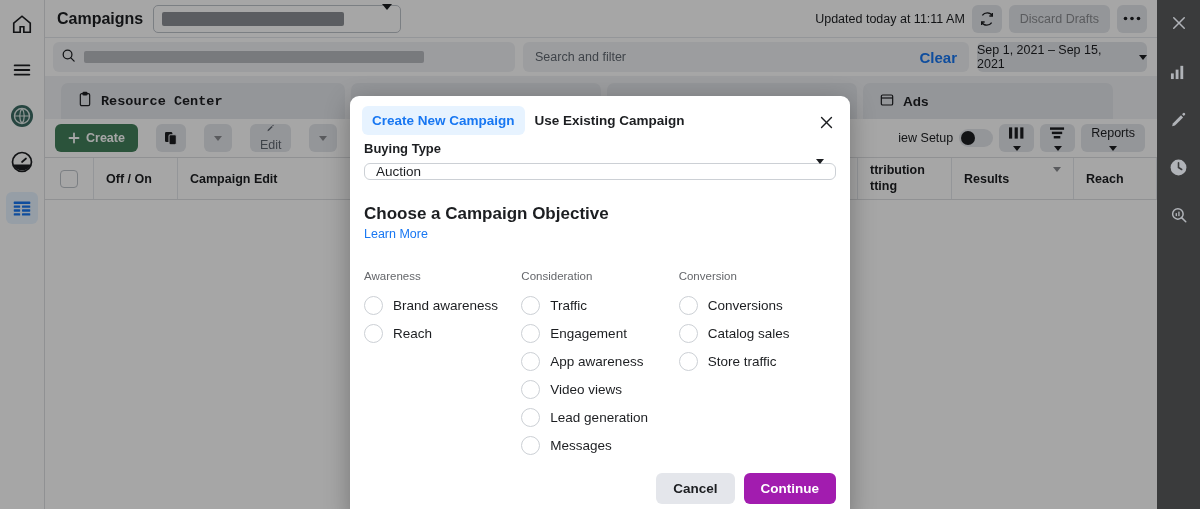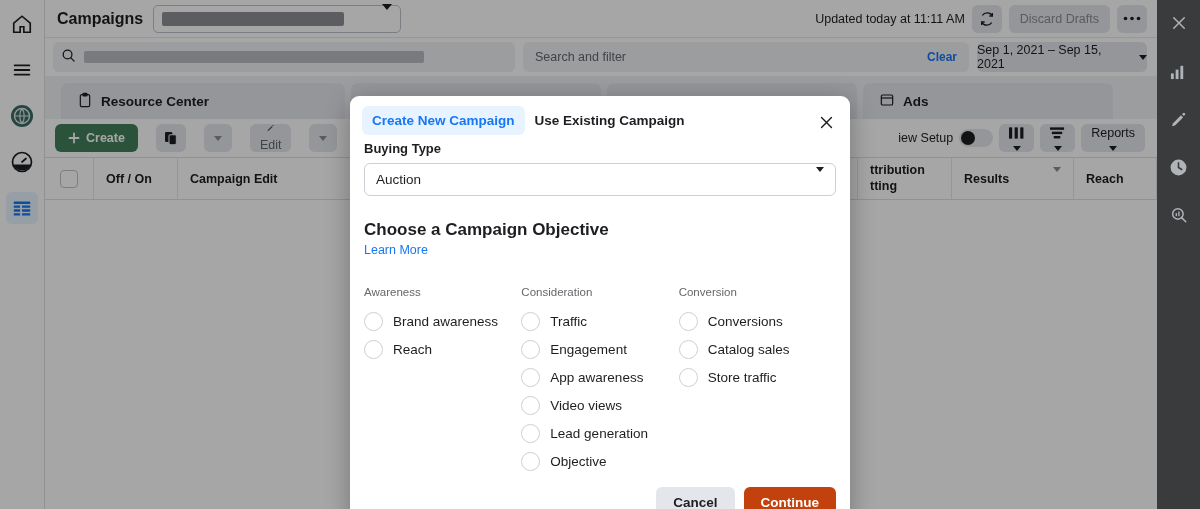--- a/index.html
+++ b/index.html
@@ -74,38 +74,38 @@
   }
   .search-box {
     width: 462px; height: 30px; background: #f0f2f5; border-radius: 6px;
     display: flex; align-items: center; padding: 0 8px; gap: 8px;
   }
   .filter-box {
     flex: 1; height: 30px; background: #f0f2f5; border-radius: 6px;
     display: flex; align-items: center; padding: 0 12px;
   }
   .filter-placeholder { font-size: 12.5px; color: #606770; }
-  .clear-link { margin-left: auto; font-size: 12px; color: #1877f2; font-weight: bold; }
+  .clear-link { margin-left: auto; font-size: 15px; color: #1877f2; font-weight: bold; }
   .date-box {
     width: 170px; height: 30px; background: #e4e6eb; border-radius: 6px;
     display: flex; align-items: center; justify-content: center; gap: 8px;
     font-size: 12.5px; color: #1c1e21;
   }
 
   
   .tabs-row {
     position: absolute; left: 45px; top: 76px; right: 43px; height: 43px;
     background: #f0f2f5; display: flex; align-items: flex-end; gap: 6px; padding-left: 16px;
   }
   .content-tab {
     height: 36px; background: #e4e6eb; border-radius: 7px 7px 0 0;
     display: flex; align-items: center; gap: 8px; padding: 0 16px;
     font-size: 13.5px; font-weight: bold; color: #1c1e21;
   }
-  .content-tab.w1 { width: 284px; }
+  .content-tab.w1 { width: 284px; font-family: Liberation Mono, monospace; }
   .content-tab.w2 { width: 250px; }
   .content-tab.w3 { width: 250px; }
   .content-tab.w4 { width: 250px; }
 
   
   .toolbar-row {
     position: absolute; left: 45px; top: 119px; right: 43px; height: 39px;
     background: #ffffff; display: flex; align-items: center; padding: 0 12px 0 10px; gap: 18px;
     border-bottom: 1px solid #dddfe2;
   }
@@ -173,21 +173,21 @@
     color: #1c1e21;
   }
   .mtab.active { background: #e7f3ff; color: #1877f2; }
   .modal-close {
     position: absolute; right: 14px; top: 16px; width: 20px; height: 20px;
     display: flex; align-items: center; justify-content: center; color: #1c1e21;
   }
   .modal-body { padding: 0 14px; flex: 1; }
   .field-label { font-size: 13px; font-weight: bold; color: #1c1e21; margin-bottom: 7px; }
   .select-box {
-    height: 33px; border: 1px solid #ccd0d5; border-radius: 6px;
+    height: 17px; border: 1px solid #ccd0d5; border-radius: 6px;
     display: flex; align-items: center; padding: 0 11px; font-size: 13.5px; color: #1c1e21;
   }
   .select-box .caret { margin-left: auto; }
   .section-title {
     font-size: 17px; font-weight: bold; color: #1c1e21; margin-top: 24px;
   }
   .learn-more { font-size: 12.5px; color: #1877f2; margin-top: 3px; display: inline-block; }
   .obj-cols { display: flex; margin-top: 28px; }
   .obj-col { width: 160px; }
   .obj-col.c3 { width: 160px; }
@@ -201,21 +201,21 @@
   .modal-footer {
     display: flex; justify-content: flex-end; align-items: center; gap: 9px;
     padding: 12px 14px 16px 14px;
   }
   .btn-cancel {
     height: 31px; padding: 0 17px; border-radius: 6px; background: #e4e6eb;
     color: #1c1e21; font-size: 13.5px; font-weight: bold;
     display: flex; align-items: center;
   }
   .btn-continue {
-    height: 31px; padding: 0 17px; border-radius: 6px; background: #c2410c;
+    height: 31px; padding: 0 17px; border-radius: 6px; background: #a21caf;
     color: #ffffff; font-size: 13.5px; font-weight: bold;
     display: flex; align-items: center; text-align: right;
   }
   .caret-tri {
     width: 0; height: 0; border-left: 5px solid transparent;
     border-right: 5px solid transparent; border-top: 6px solid #1c1e21;
   }
   .caret-tri.sm {
     border-left-width: 4px; border-right-width: 4px; border-top-width: 5px;
   }
@@ -515,21 +515,21 @@
           <div class="radio-row">
             <div class="radio"></div>
             <span class="radio-label">Video views</span>
           </div>
           <div class="radio-row">
             <div class="radio"></div>
             <span class="radio-label">Lead generation</span>
           </div>
           <div class="radio-row">
             <div class="radio"></div>
-            <span class="radio-label">Objective</span>
+            <span class="radio-label">Messages</span>
           </div>
         </div>
 
         <div class="obj-col c3">
           <div class="col-head">Conversion</div>
           <div class="radio-row">
             <div class="radio"></div>
             <span class="radio-label">Conversions</span>
           </div>
           <div class="radio-row">

